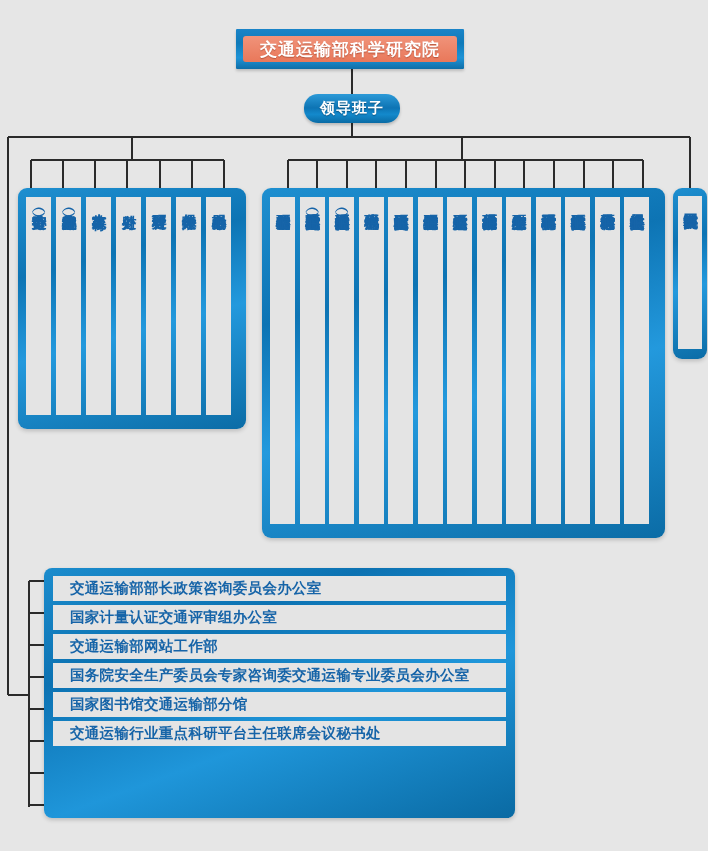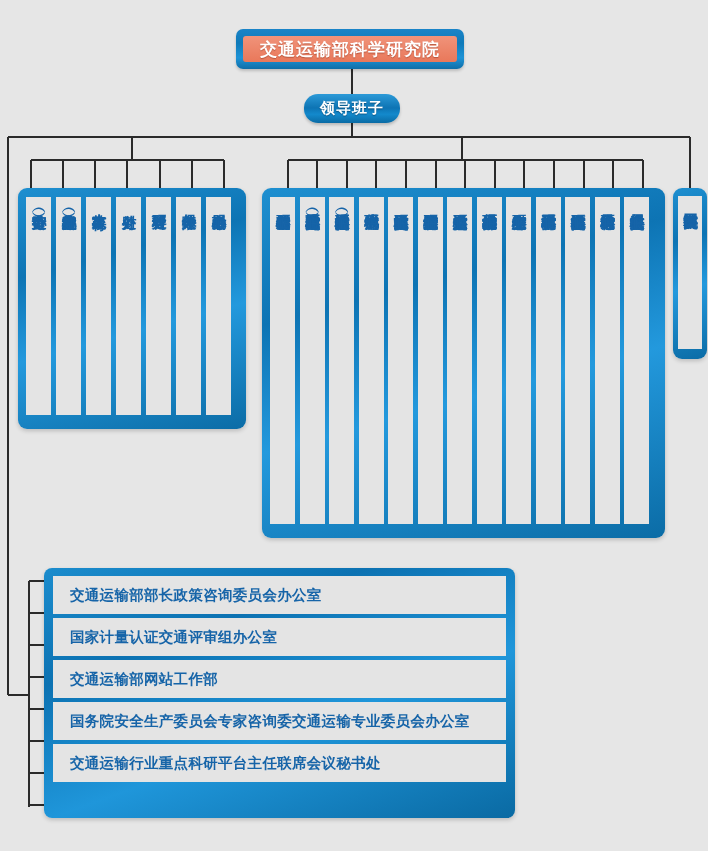--- a/index.html
+++ b/index.html
@@ -30,21 +30,21 @@
     pointer-events: none;
   }
 
   
   .root-box {
     position: absolute;
     left: 236px;
     top: 29px;
     width: 228px;
     height: 40px;
-    border-radius: 7px;
+    border-radius: 1px;
     background: linear-gradient(180deg, #1a84c8 0%, #0f7ab9 35%, #1e93d6 72%, #0e6ea8 100%);
     box-shadow: 0 2px 3px rgba(0,0,0,0.18);
     box-sizing: border-box;
     padding: 7px;
   }
   .root-inner {
     width: 100%;
     height: 100%;
     border-radius: 3px;
     background: linear-gradient(180deg, #f0937a 0%, #e9785a 100%);
@@ -134,21 +134,21 @@
     background: linear-gradient(160deg, #1b8ccd 0%, #0c72b2 28%, #1f96da 60%, #0a6aa3 100%);
     box-shadow: 0 2px 4px rgba(0,0,0,0.18);
     box-sizing: border-box;
     padding: 8px 9px 13px 9px;
     display: flex;
     flex-direction: column;
     gap: 4px;
   }
   .lcell {
     background: #e4e4e4;
-    height: 38px;
+    height: 25px;
     box-sizing: border-box;
     display: flex;
     align-items: center;
     padding-left: 17px;
     color: #1664a8;
     font-weight: bold;
     font-size: 14.5px;
     letter-spacing: 0.3px;
     white-space: nowrap;
   }
@@ -291,16 +291,17 @@
     <div class="vcell">
         <span>交科院科技集团</span>
       </div>
   </div>
 
   <div class="lgroup">
     <div class="lcell">交通运输部部长政策咨询委员会办公室</div>
     <div class="lcell">国家计量认证交通评审组办公室</div>
     <div class="lcell">交通运输部网站工作部</div>
     <div class="lcell">国务院安全生产委员会专家咨询委交通运输专业委员会办公室</div>
+    <div class="lcell">国家图书馆交通运输部分馆</div>
     <div class="lcell">交通运输行业重点科研平台主任联席会议秘书处</div>
   </div>
 
 </div>
 
 </body></html>

